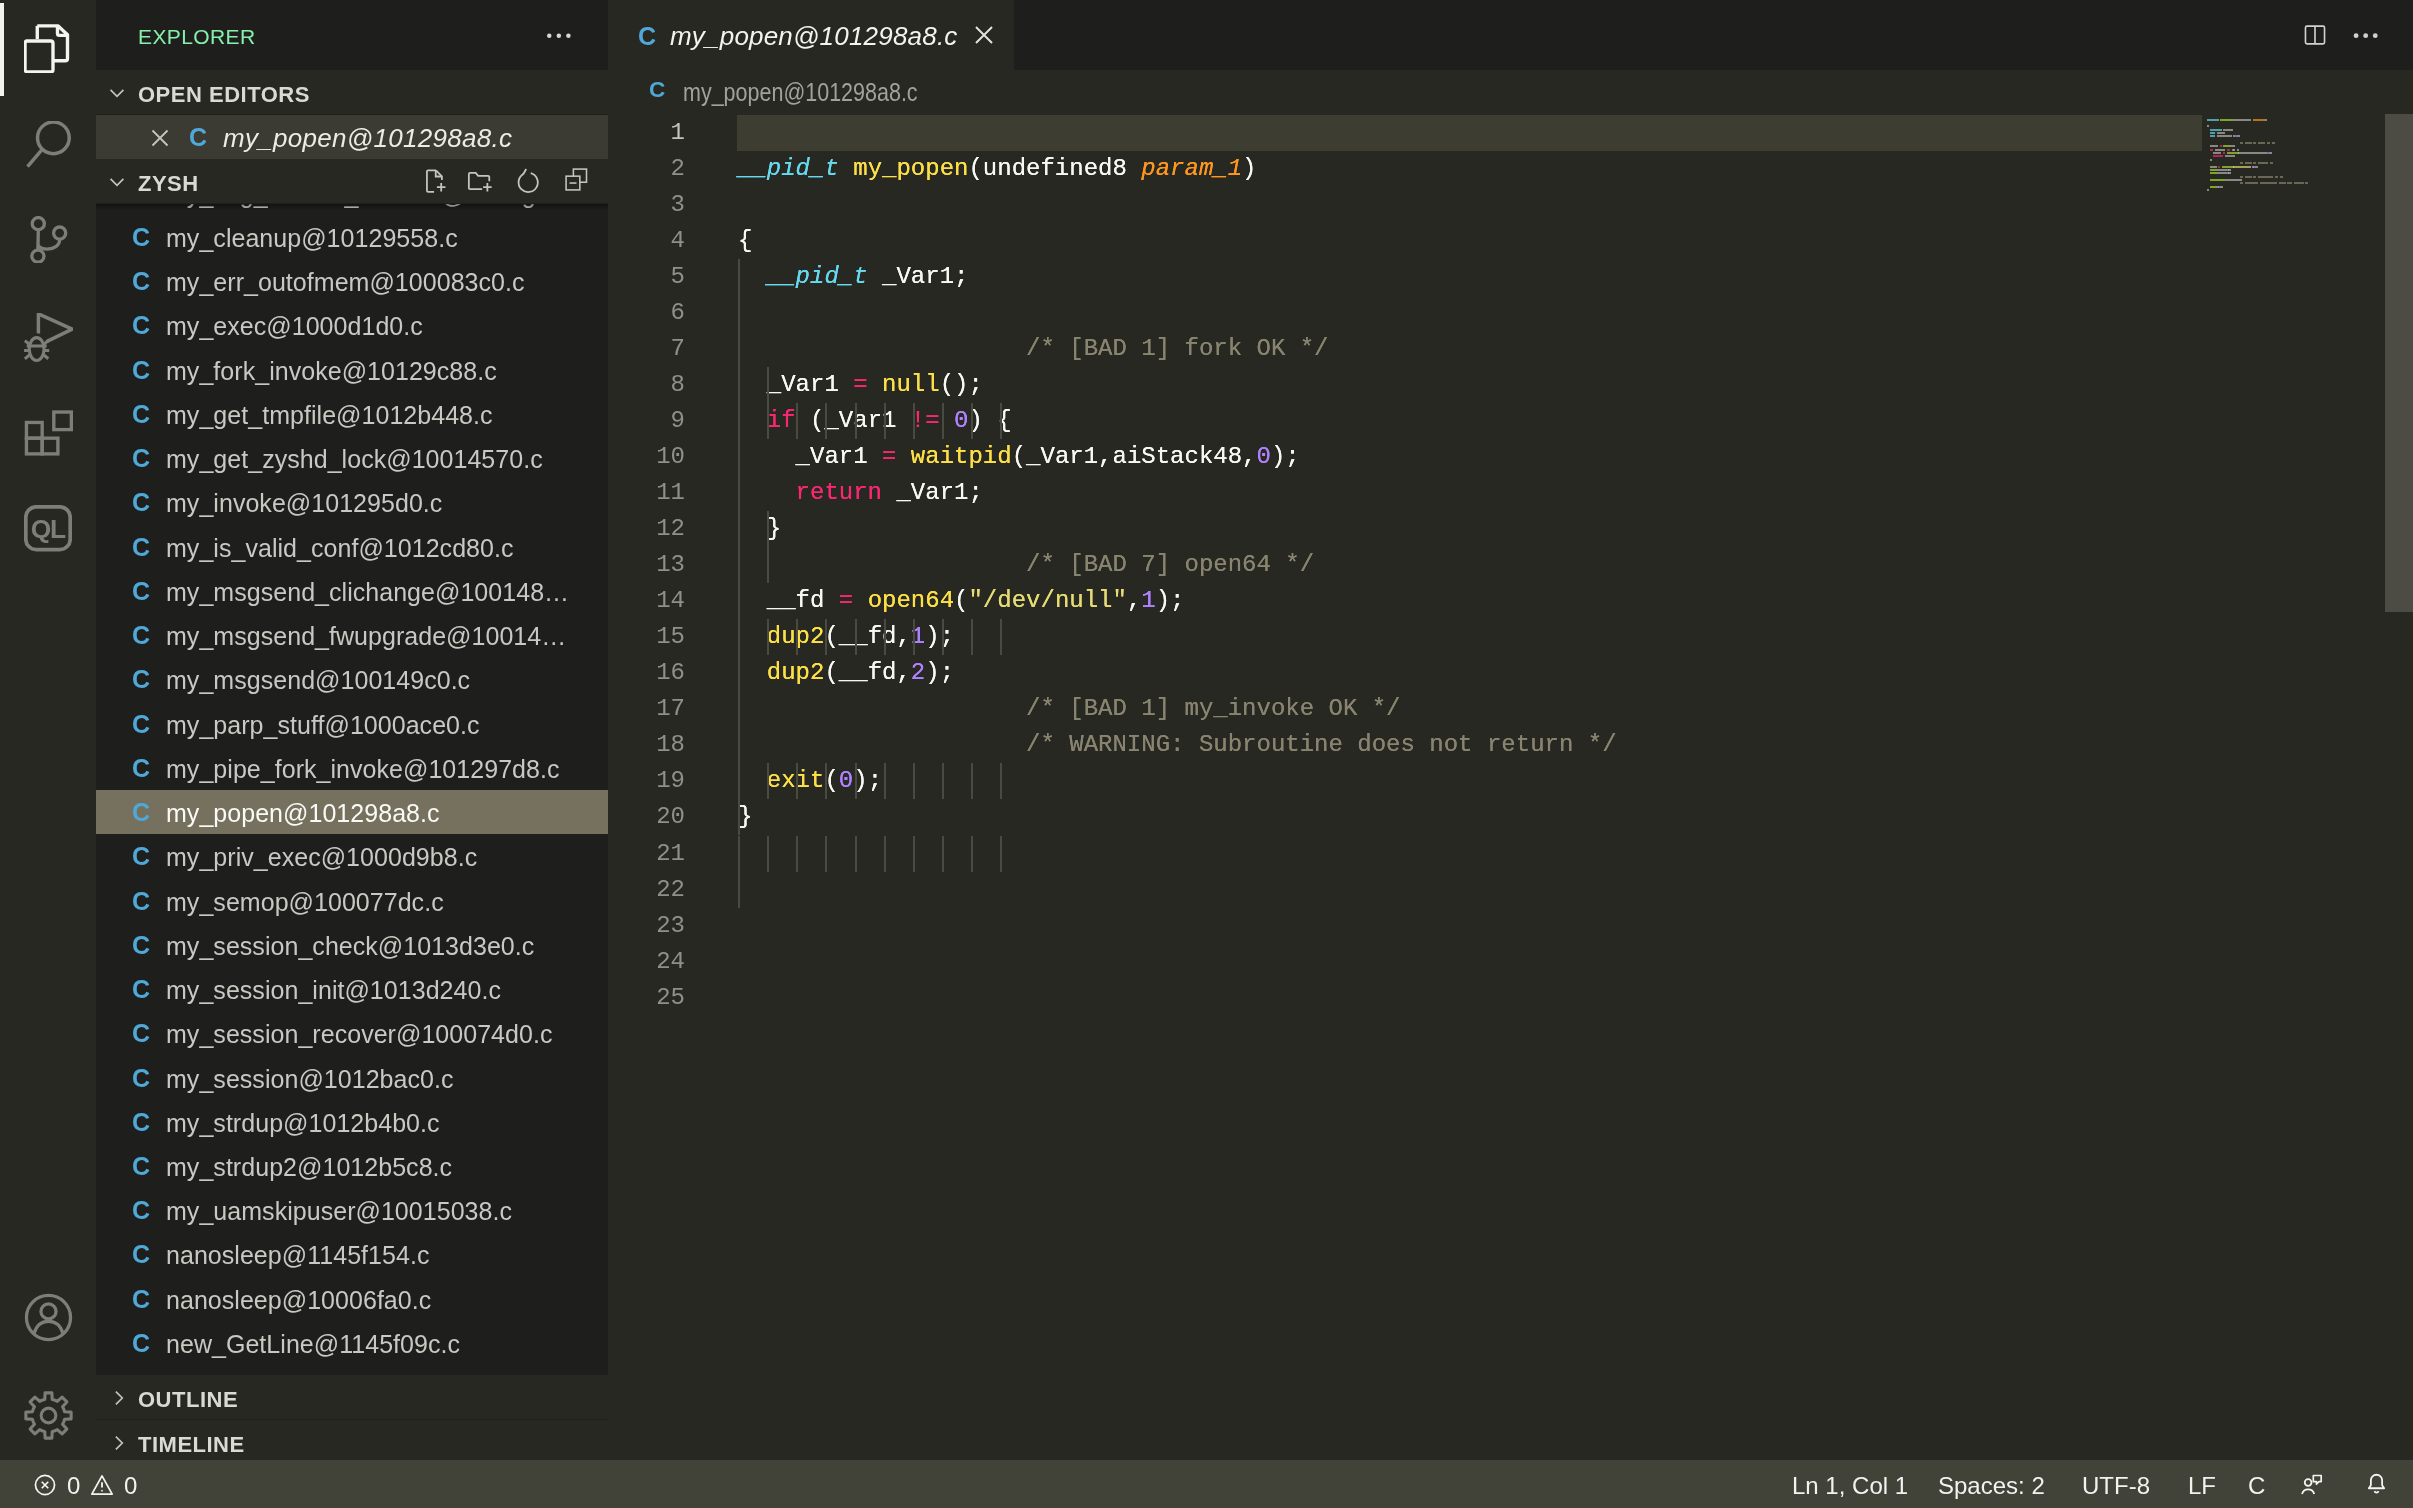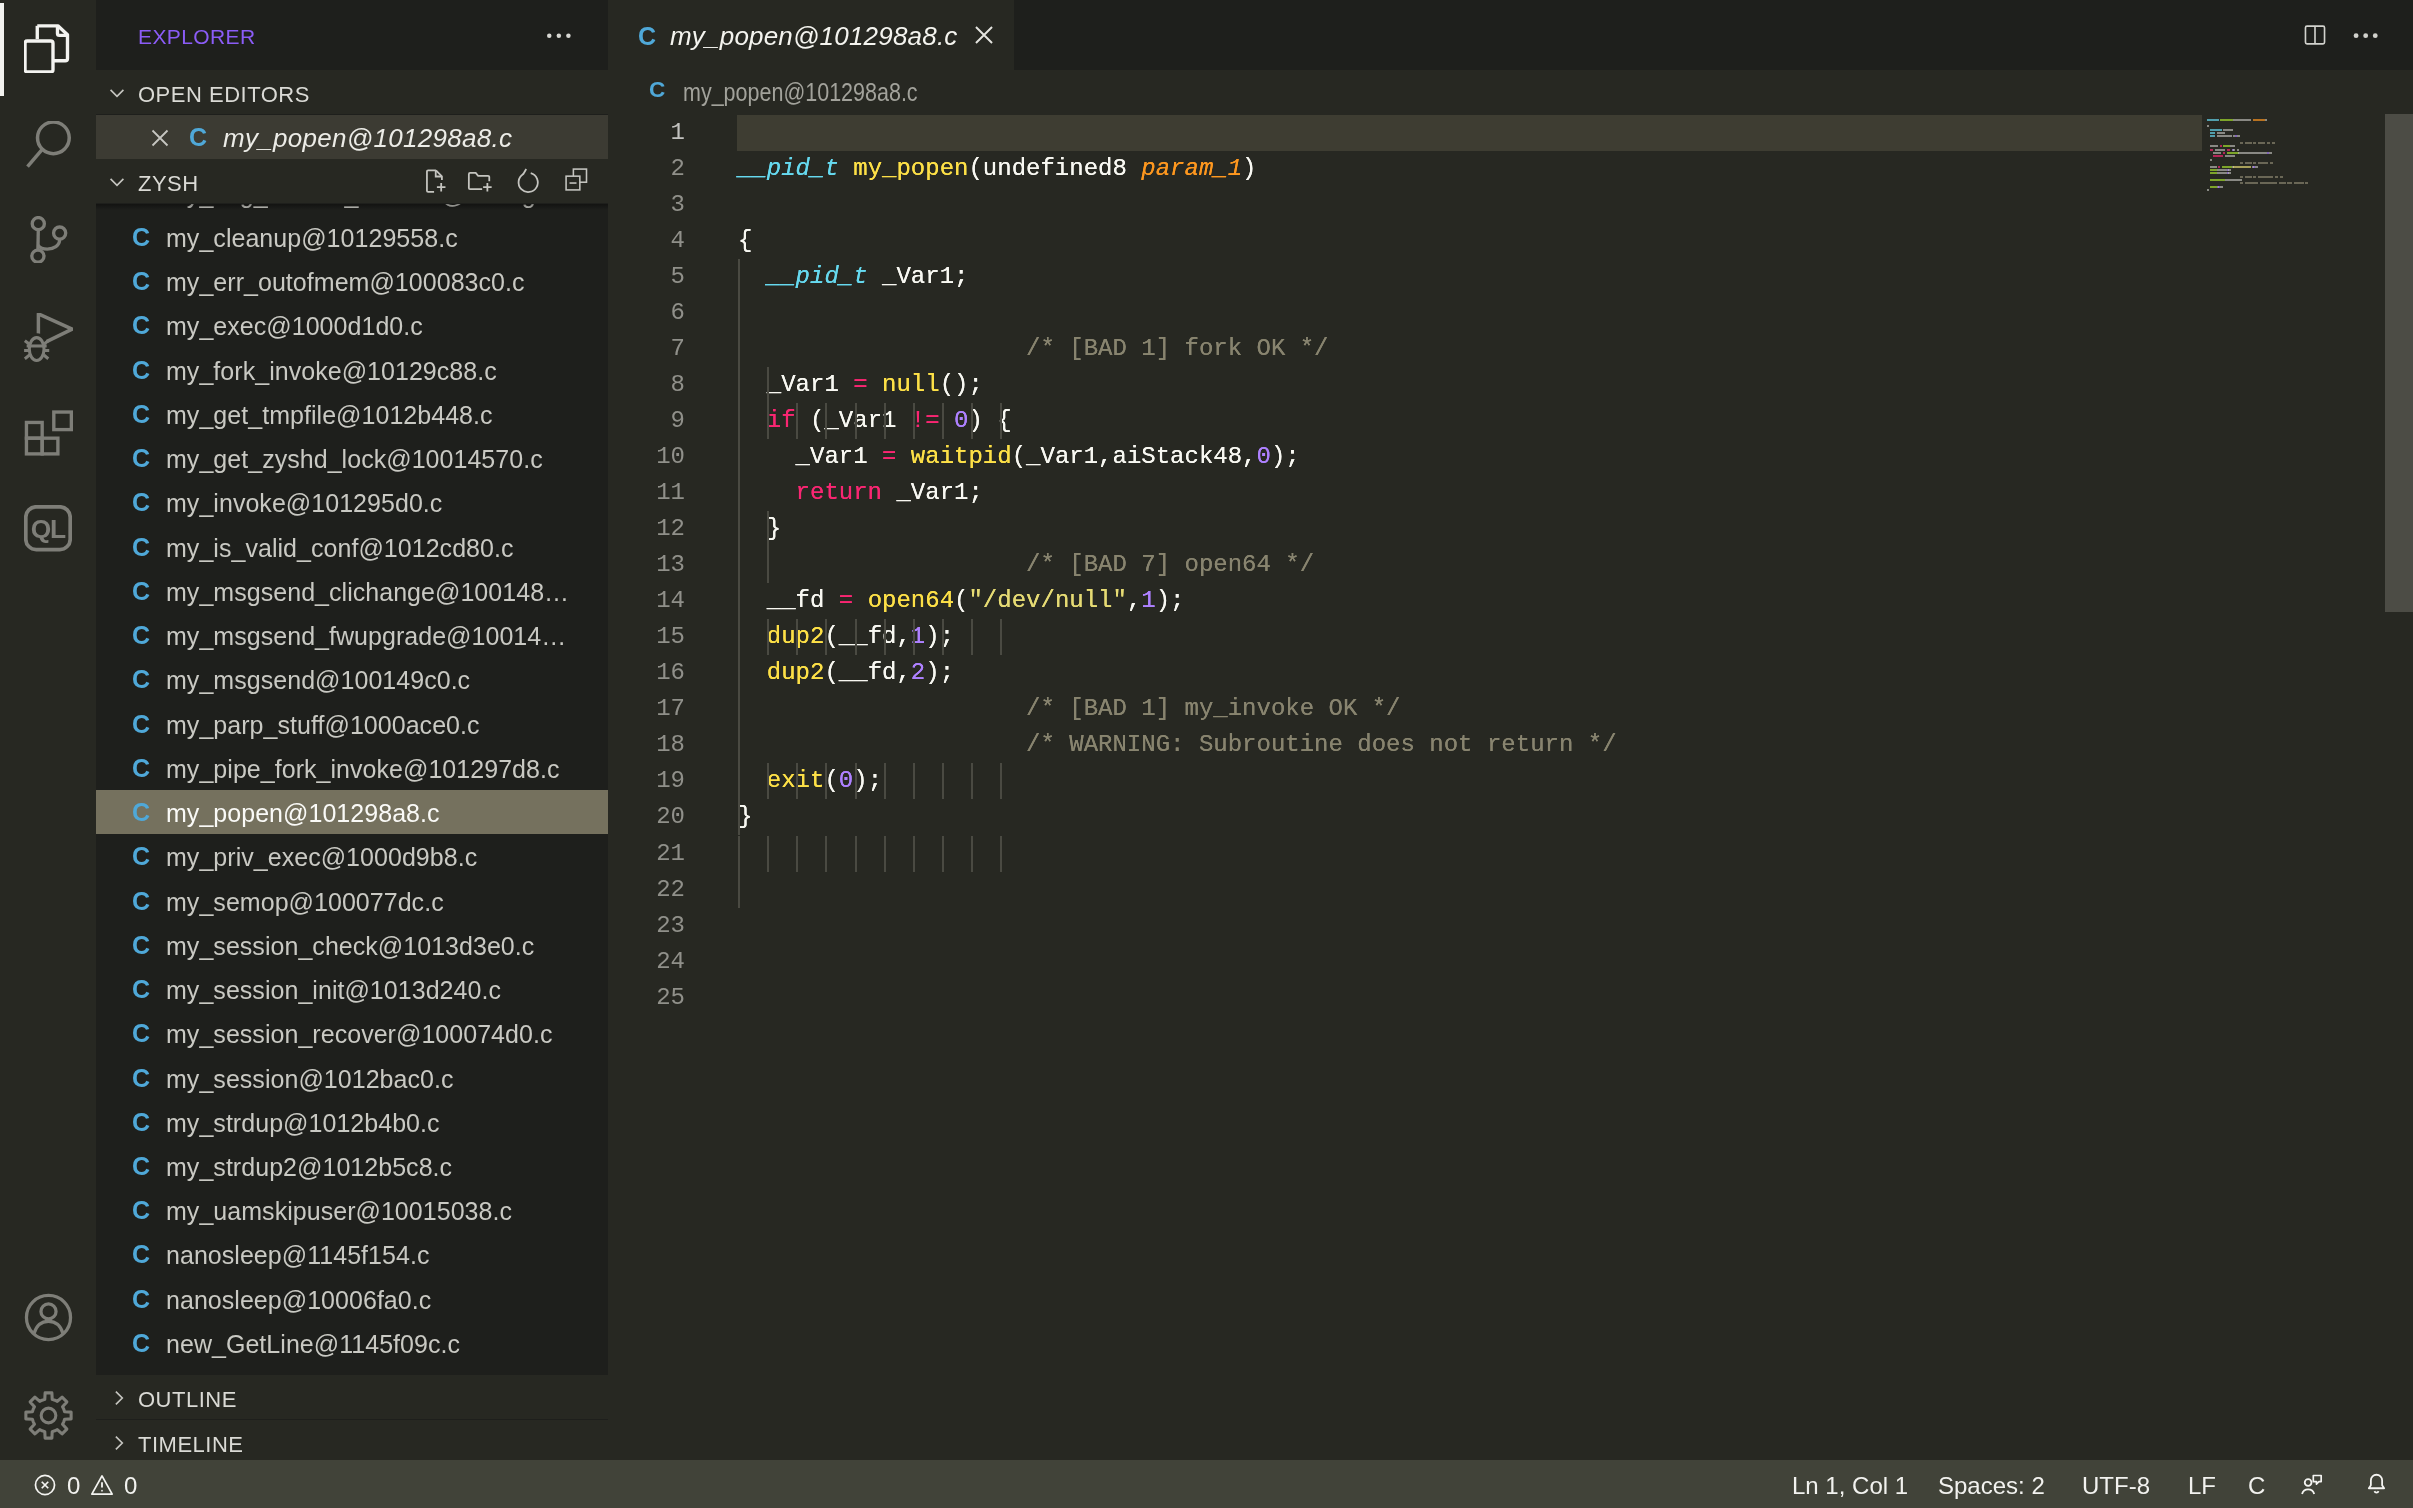--- a/index.html
+++ b/index.html
@@ -6,22 +6,22 @@
 .abs { position:absolute; }
 svg.abs { position:absolute; }
 
 
 #act { position:absolute; left:0; top:0; width:96px; height:1460px; background:#272822; }
 #actind { position:absolute; left:0; top:3.4px; width:4.2px; height:93px; background:#f2f2ef; }
 
 
 #sb { position:absolute; left:96px; top:0; width:512px; height:1460px; background:#1e1f1c; }
 #sbtitle { position:absolute; left:0; top:0; width:100%; height:70px; background:#1e1f1c; }
-#sbtitle .tt { position:absolute; left:42px; top:25px; font-size:21px; letter-spacing:0.4px; color:#8b5cf6; }
-.sechdr { position:absolute; left:0; width:100%; height:44px; background:#272822; color:#dadad5; font-weight:normal; font-size:22px; letter-spacing:0.5px; }
+#sbtitle .tt { position:absolute; left:42px; top:25px; font-size:21px; letter-spacing:0.4px; color:#86efac; }
+.sechdr { position:absolute; left:0; width:100%; height:44px; background:#272822; color:#dadad5; font-weight:bold; font-size:22px; letter-spacing:0.5px; }
 .sechdr .lbl { position:absolute; left:42px; top:11.7px; }
 #oe { top:70px; }
 #zysh { top:159px; }
 #outline { top:1375px; }
 #timeline { top:1420px; }
 #oerow { position:absolute; left:0; top:115px; width:100%; height:44px; background:#3c3b33; }
 
 #oerow .ci { left:93px; }
 #oerow .it { position:absolute; left:127px; top:8.4px; font-style:italic; font-size:26px; letter-spacing:0.3px; color:#ecece7; }
 .ci { position:absolute; left:36px; top:8.4px; color:#4fa8d8; font-weight:bold; font-size:25px; }

